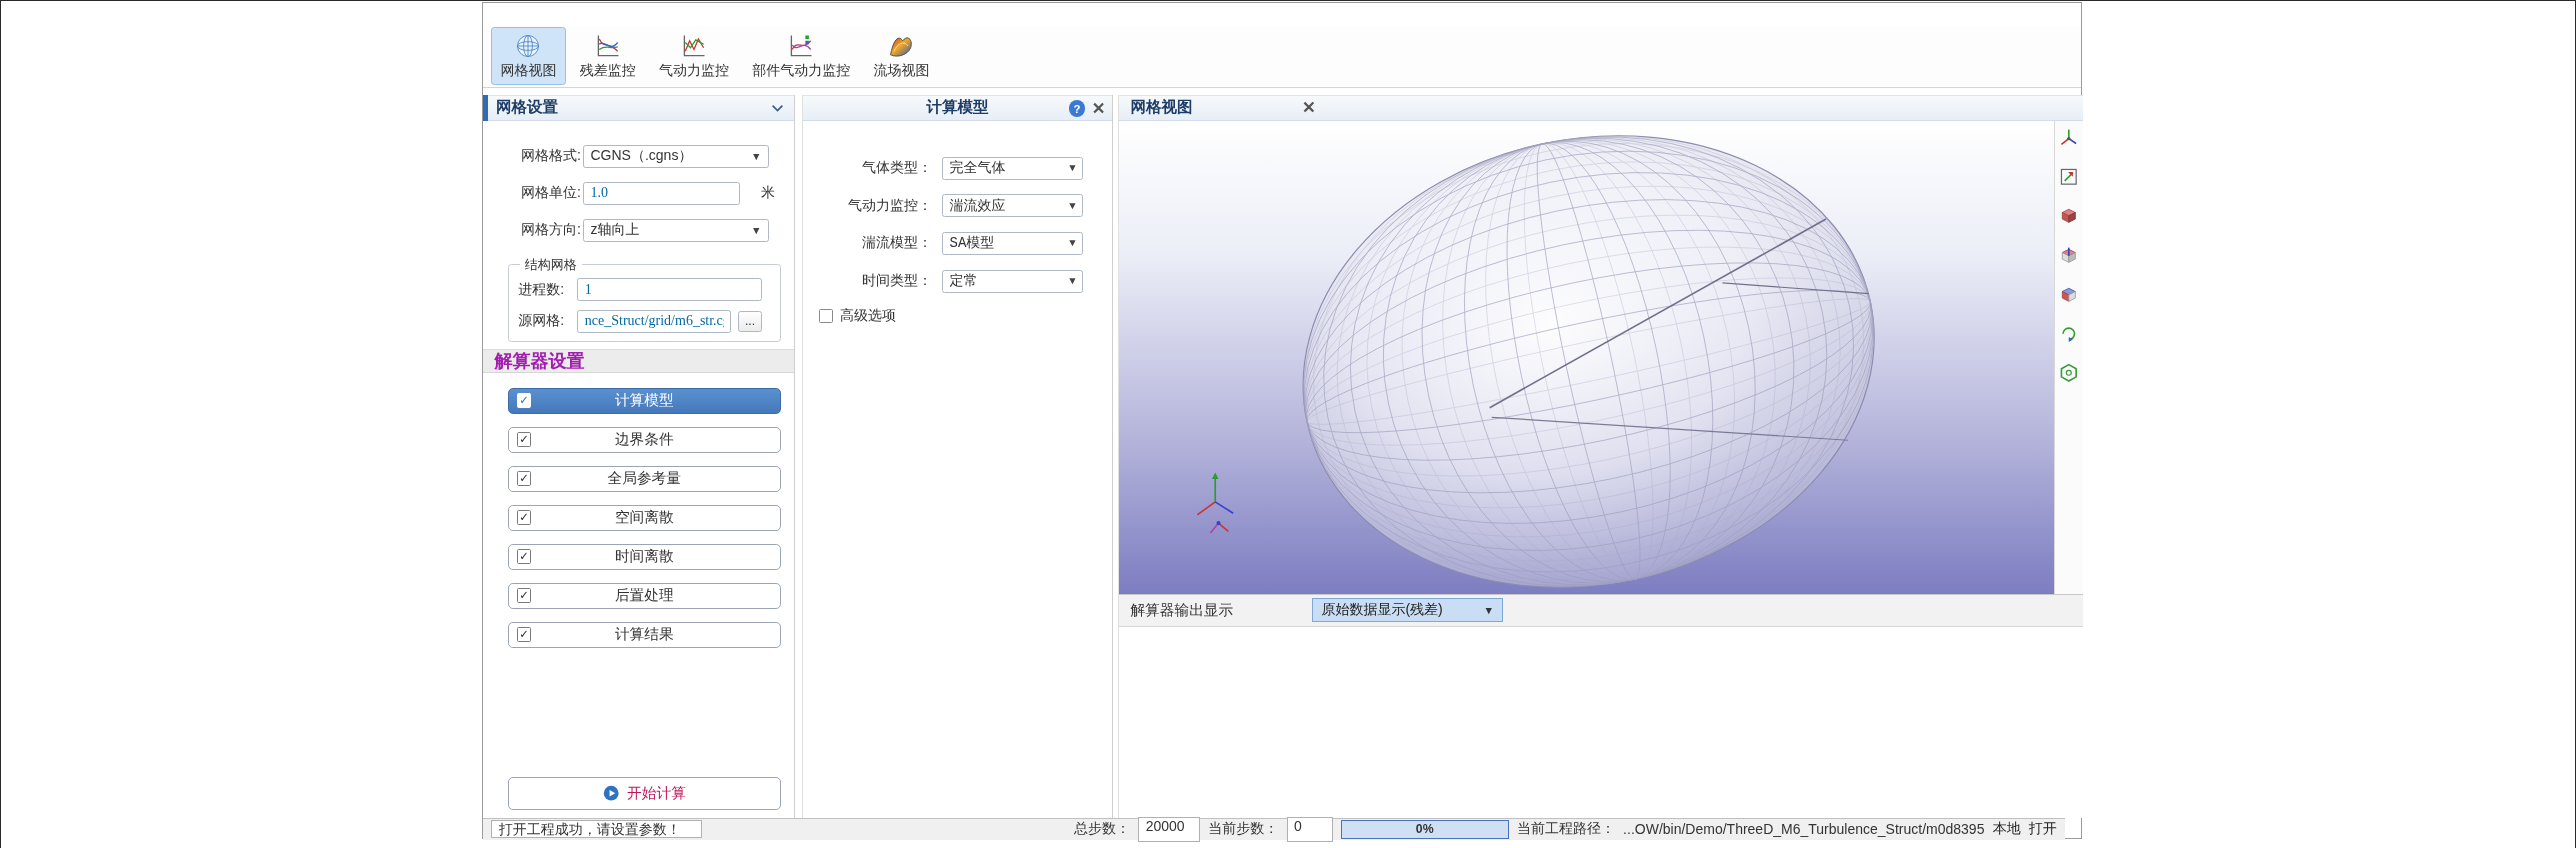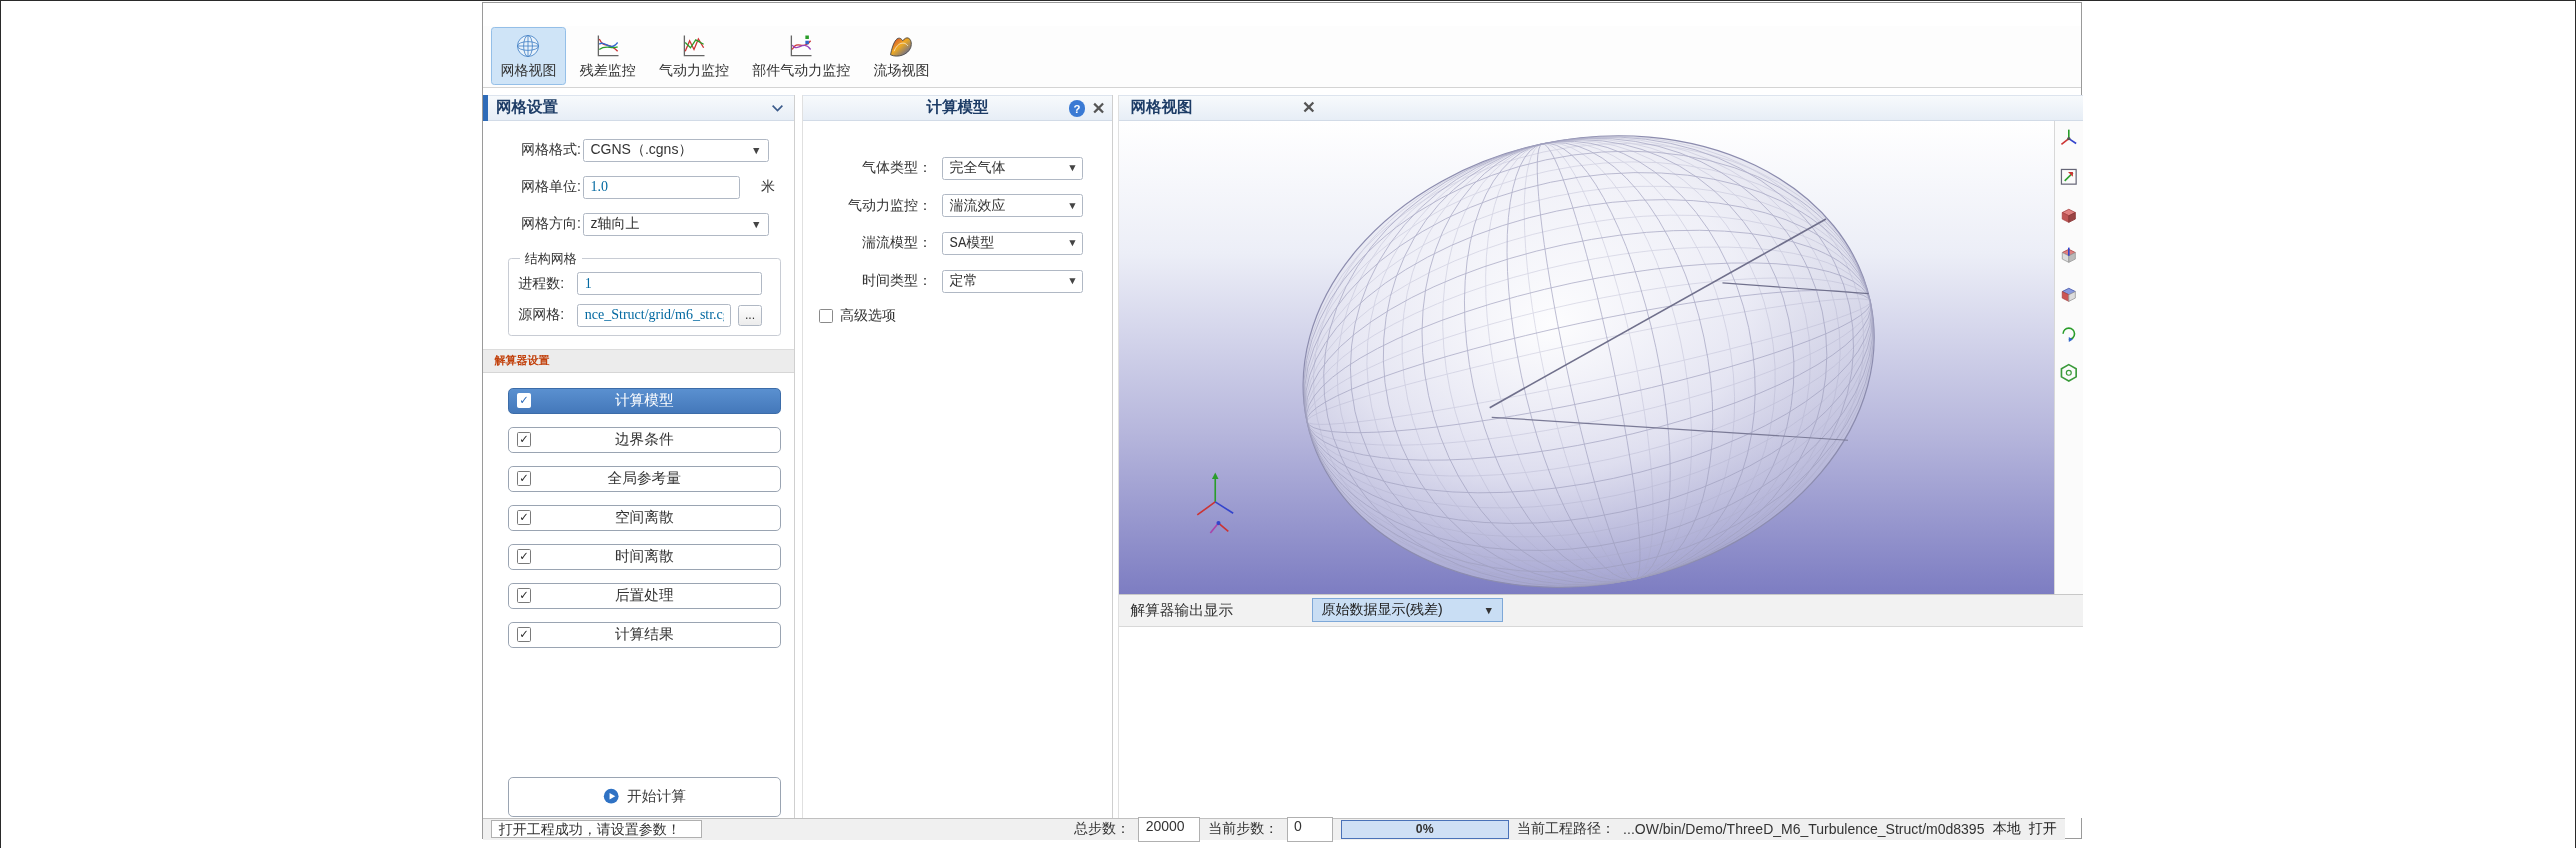--- a/index.html
+++ b/index.html
@@ -50,21 +50,21 @@
   .accent { width:4.9px; height:26px; background:#2e6bb8; margin-right:8.2px; }
   .chevron { margin-left:auto; margin-right:9.8px; display:flex; align-items:center; }
   .panel-title-center { flex:1; text-align:center; }
   .hdr-icons { position:absolute; right:6.5px; top:0; height:26px; display:flex; align-items:center; gap:6.5px; }
   .help-dot {
     width:16.4px; height:16.4px; border-radius:50%; background:#3a7ad4; color:#fff;
     font-size:11.4px; font-weight:bold; display:flex; align-items:center; justify-content:center;
   }
   .close-x { font-size:16.4px; color:#555; line-height:16.4px; }
   
-  .form { padding-top:18px; }
+  .form { padding-top:24px; }
   .frow { display:flex; align-items:center; height:23px; margin:0 13px 14px 38px; }
   .frow > label { width:62px; flex:none; font-size:14px; color:#333; }
   .select {
     flex:1; height:23px; border:0.8px solid #b0b8c4; border-radius:2.5px; background:#fff;
     display:flex; align-items:center; padding:0 6.5px; font-size:14px; max-width:186px;
   }
   .select .arrow { margin-left:auto; font-size:10.6px; color:#444; }
   input.tbox { height:23px; border:0.8px solid #b0b8c4; border-radius:2.5px; padding:0 6.5px; font-size:14px; font-family:Liberation Serif, serif; color:#0369a1; }
   .suffix { margin-left:21px; font-size:14px; color:#333; }
   fieldset.group {
@@ -75,38 +75,38 @@
   .grow { display:flex; align-items:center; height:23px; margin-bottom:8.2px; }
   .grow:last-child { margin-bottom:0; }
   .grow > label { width:59px; flex:none; font-size:14px; }
   .browse-btn {
     width:24.5px; height:21px; margin-left:6.5px; border:0.8px solid #b0b8c4; border-radius:2.5px;
     background:linear-gradient(#fefefe,#ececec); font-size:12.3px; text-align:center; line-height:19.6px;
   }
   .solver-header {
     position:absolute; top:254px; left:0; right:0; height:24.5px; background:#ececec;
     border-top:0.8px solid #dcdcdc; border-bottom:0.8px solid #d6d6d6;
-    display:flex; align-items:center; padding-left:11.4px; font-size:11px; font-weight:bold; color:#c2410c;
+    display:flex; align-items:center; padding-left:11.4px; font-size:18px; font-weight:bold; color:#a21caf;
   }
   .solver-list { position:absolute; top:293px; left:24.5px; right:13px; display:flex; flex-direction:column; gap:13px; }
   .sbtn {
     position:relative; height:26px; border:0.8px solid #9aa4b2; border-radius:4.9px; background:#fff;
     display:flex; align-items:center; justify-content:center; font-size:14.7px; color:#333;
   }
   .sbtn.selected { background:linear-gradient(#5a90d0,#4478ba); border-color:#3c6ca8; color:#fff; }
   .cb {
     position:absolute; left:8.2px; top:4.9px; width:14.7px; height:14.7px; border:0.8px solid #7a7a7a;
     background:#fff; color:#2b2b2b; font-size:11.4px; line-height:13px; text-align:center; border-radius:1.6px;
   }
   .sbtn.selected .cb { color:#2e6bb8; border-color:#fff; }
   .start-btn {
-    position:absolute; top:682px; left:24.5px; right:13px; height:40px;
+    position:absolute; top:682px; left:24.5px; right:13px; height:33px;
     border:0.8px solid #9aa4b2; border-radius:4.9px; background:#fff;
     display:flex; align-items:center; justify-content:center; gap:8px;
-    font-size:14.7px; color:#404040;
+    font-size:14.7px; color:#be185d;
   }
   
   .mid-form { padding-top:36px; }
   .mrow { display:flex; align-items:center; height:23px; margin-bottom:14.7px; }
   .mrow > label { width:129px; flex:none; text-align:right; font-size:14px; color:#333; }
   .mrow .select { margin-left:10px; width:141px; flex:none;font-family:Liberation Mono, monospace; }
   .adv-row { display:flex; align-items:center; margin:13px 0 0 16.4px; gap:6.5px; }
   .cbx { width:14px; height:14px; border:0.8px solid #8a8a8a; background:#fff; border-radius:1.6px; }
   .adv-row span.lbl { font-size:14px; color:#333; }
   

